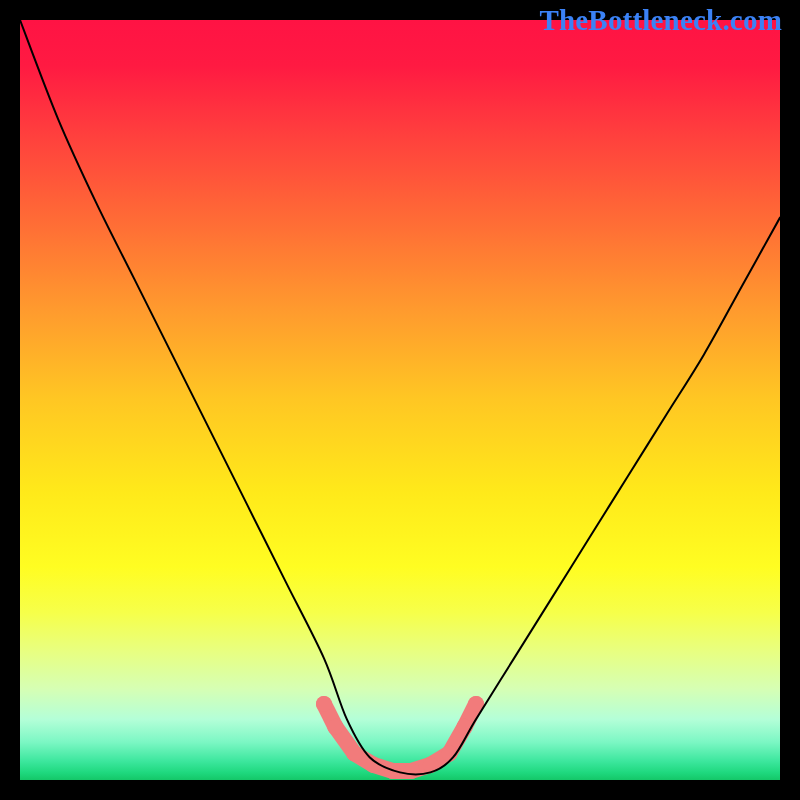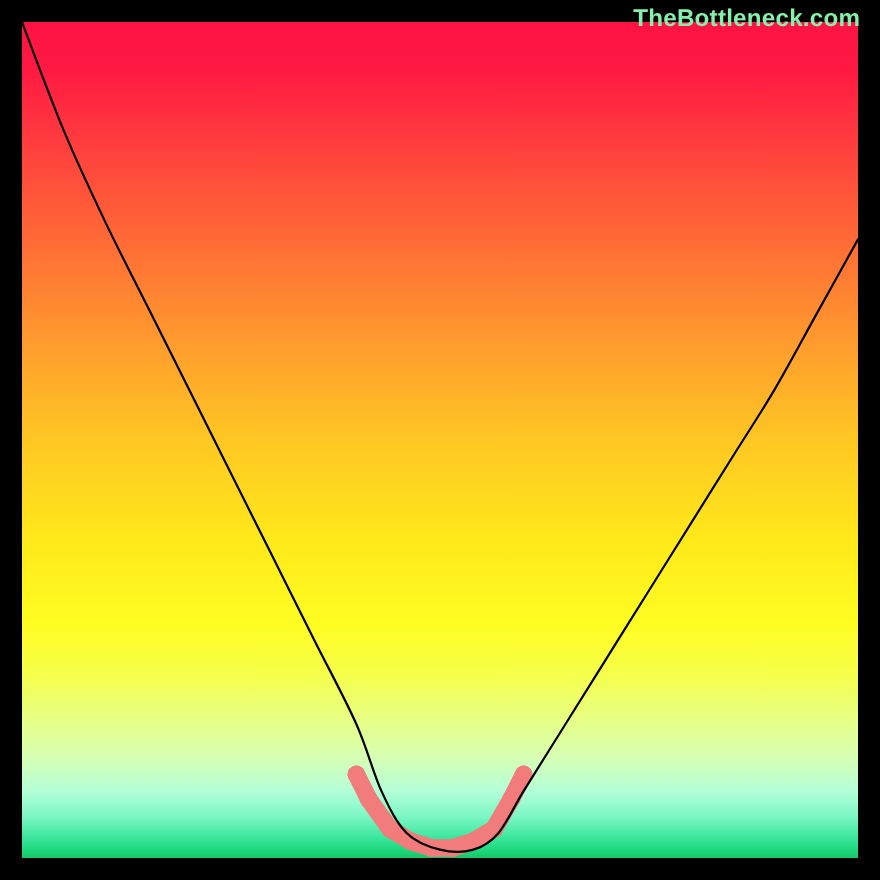--- a/index.html
+++ b/index.html
@@ -41,24 +41,24 @@
       #7cf7c4 95%,
       #3de79e 97.5%,
       #1fd97f 99%,
       #14c768 100%
     );
   }
   .watermark {
     position: absolute;
     top: 4px;
     right: 18px;
-    font-family: Liberation Sans, sans-serif;
-    font-size: 22px;
+    font-family: Liberation Serif, serif;
+    font-size: 29px;
     font-weight: 600;
-    color: #86efac;
+    color: #3b82f6;
     letter-spacing: 0.2px;
     user-select: none;
   }
   svg.curve {
     position: absolute;
     left: 0;
     top: 0;
     width: 760px;
     height: 760px;
   }

